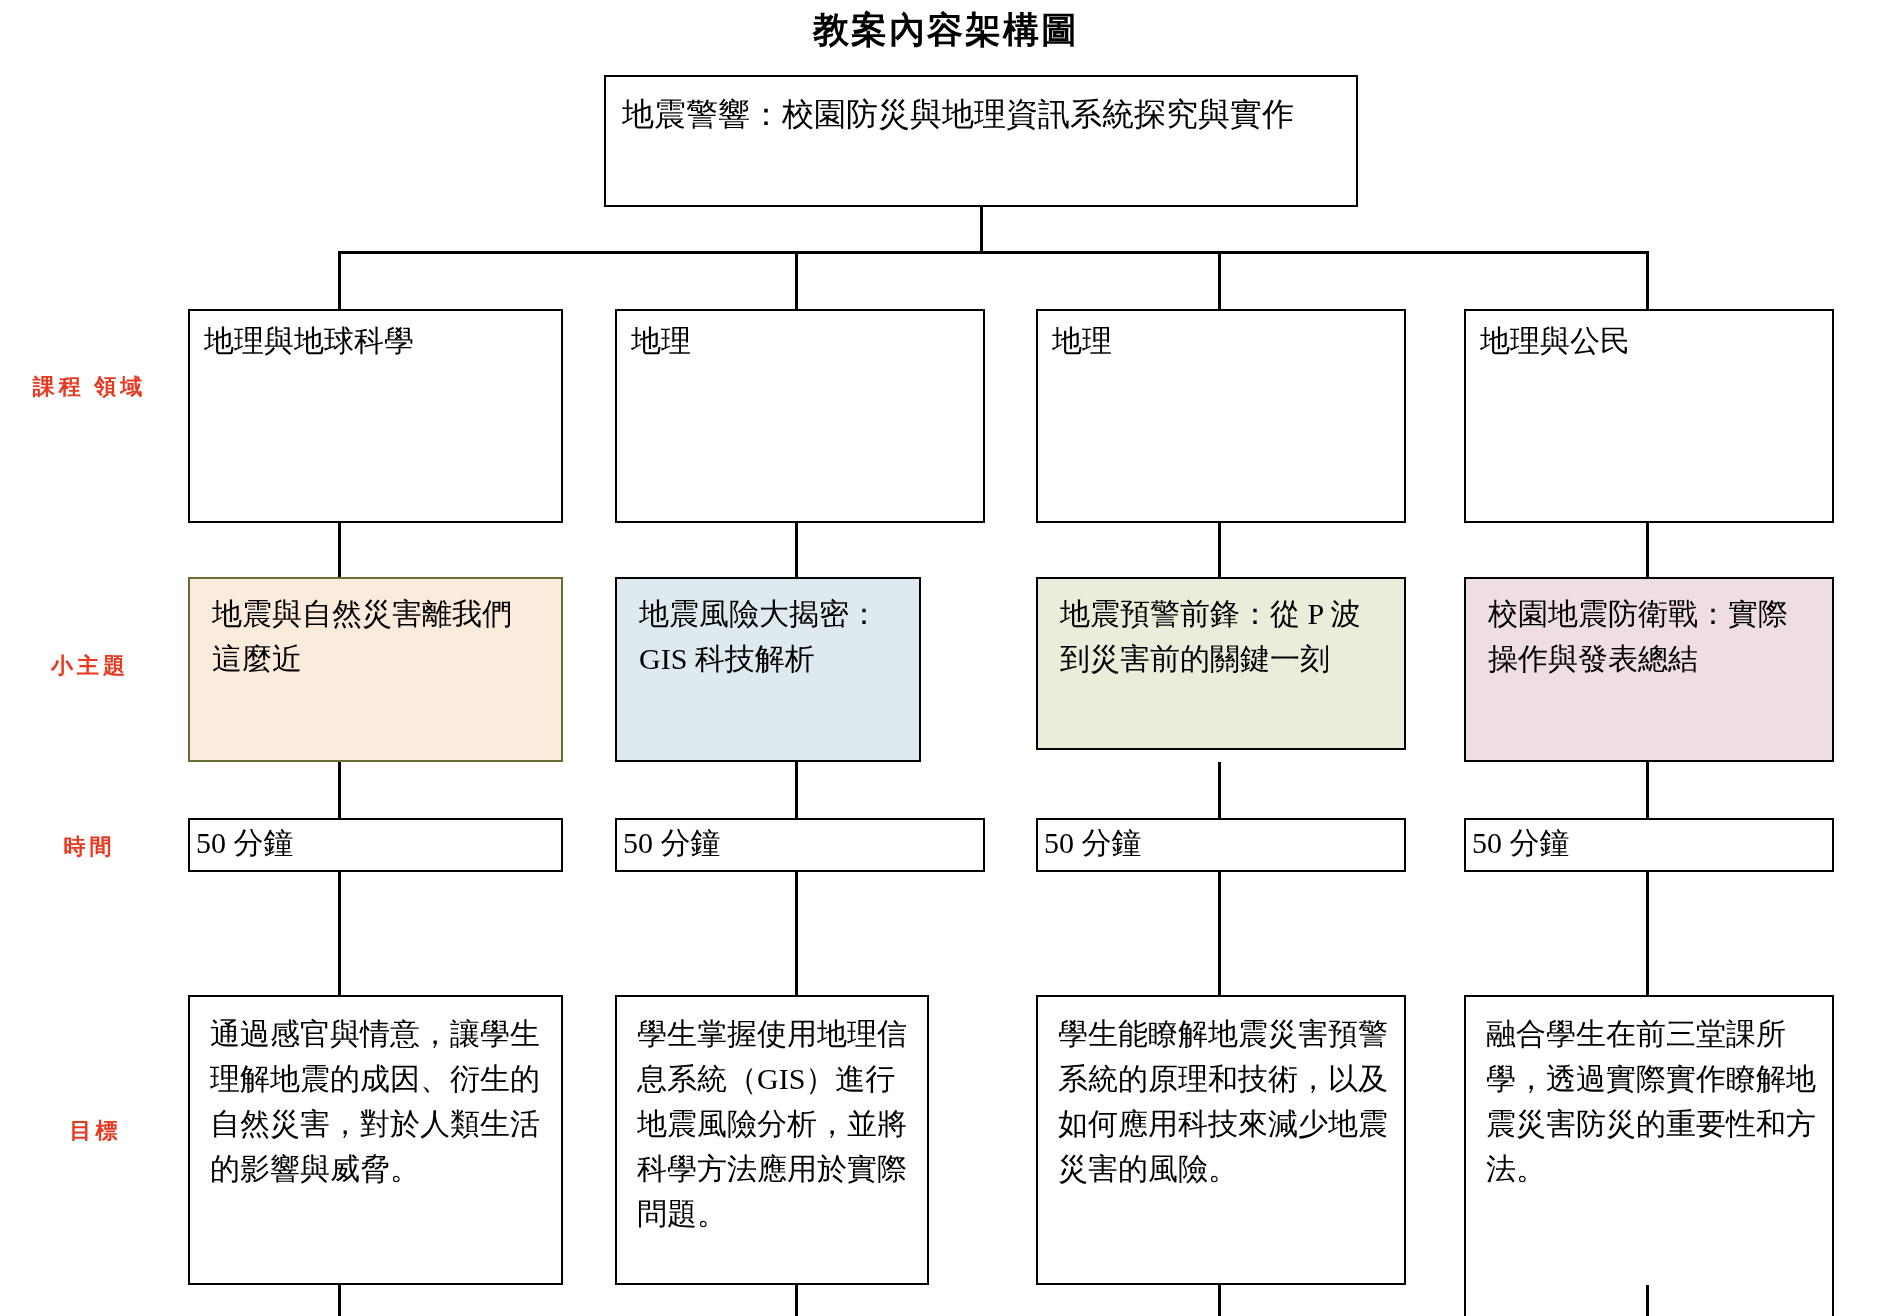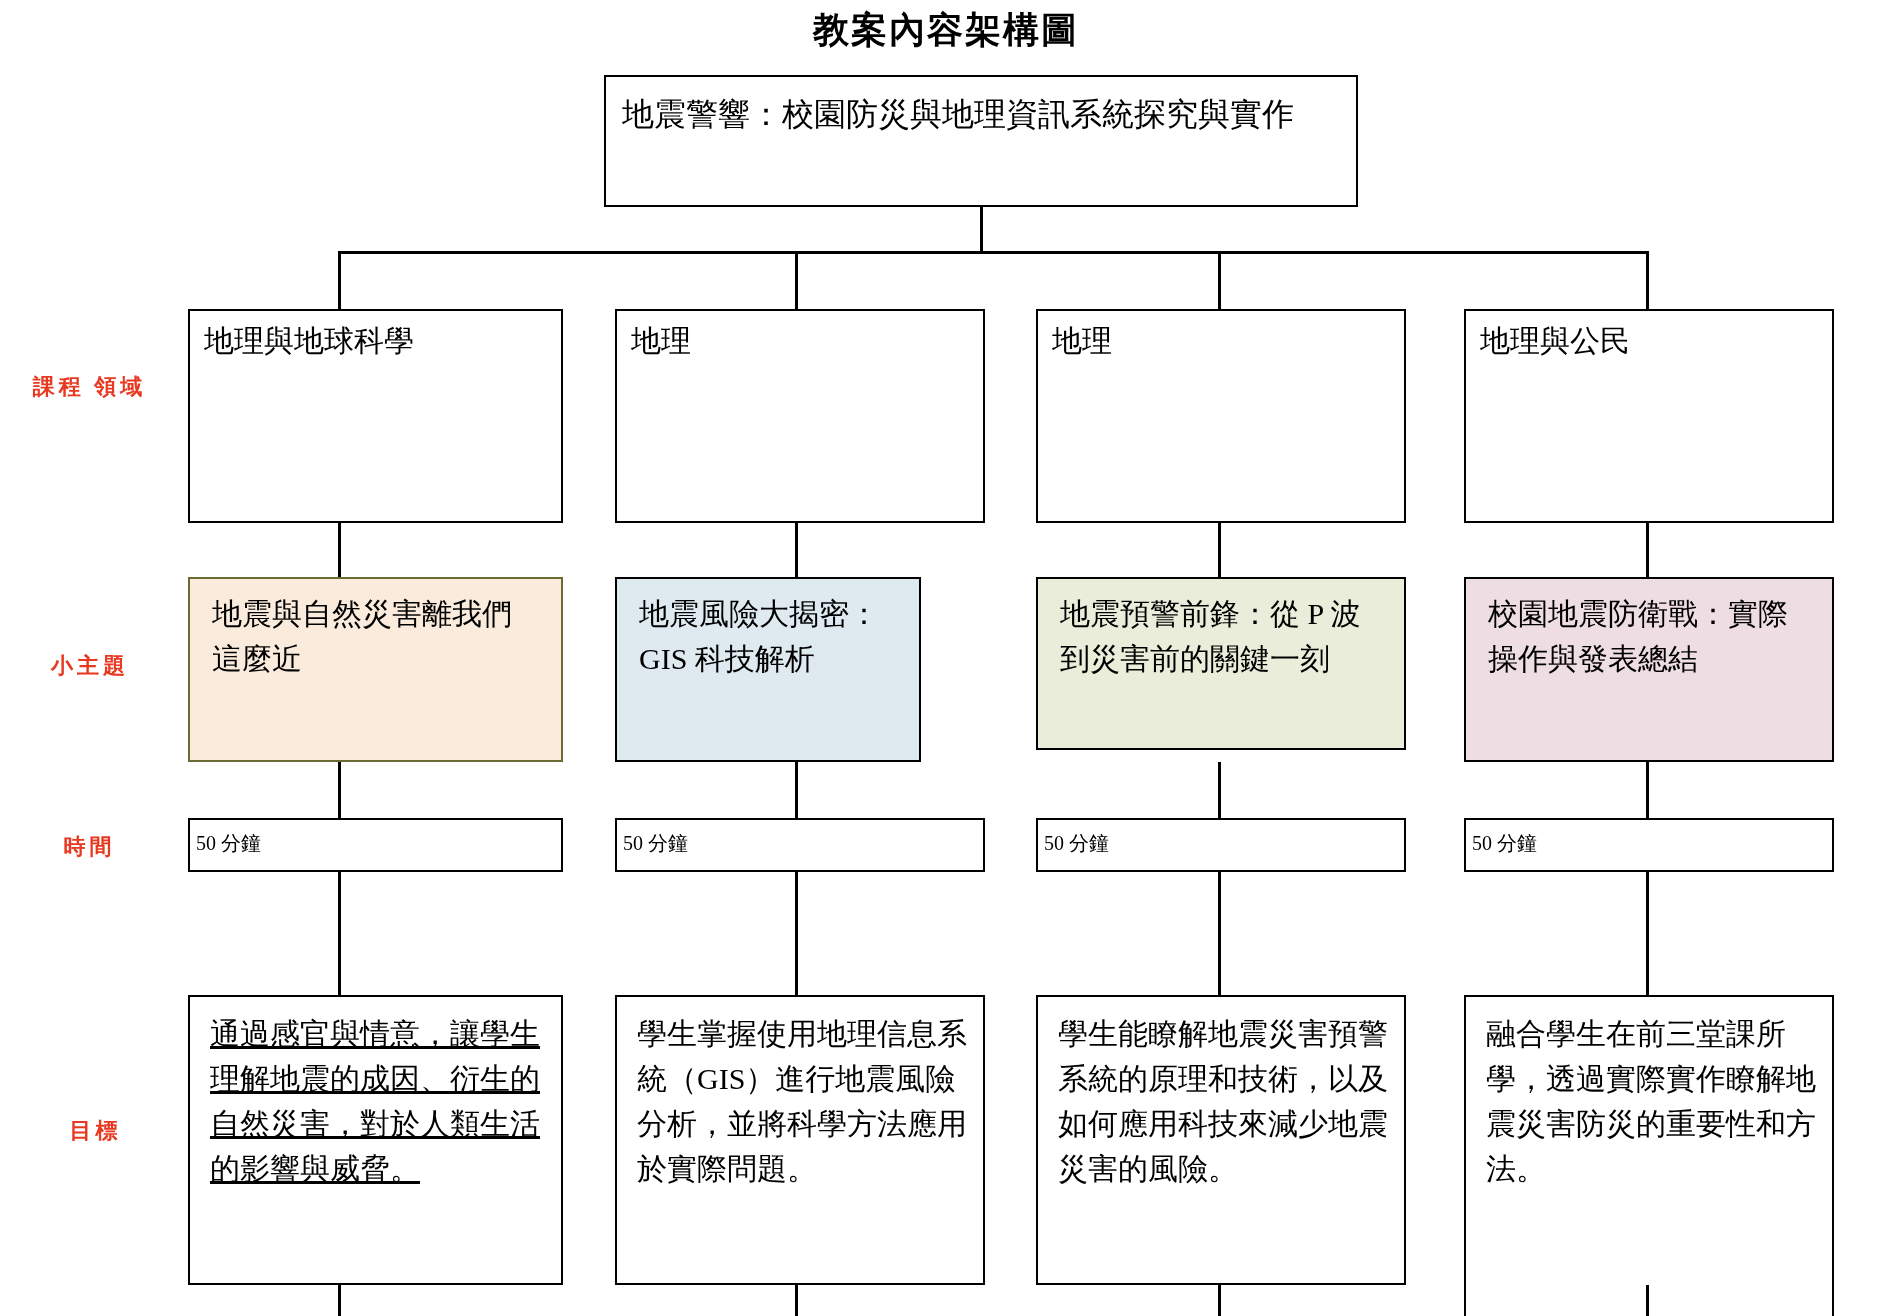--- a/index.html
+++ b/index.html
@@ -65,21 +65,21 @@
     line-height: 46px;
     padding: 14px 16px 10px 16px;
   }
   .node.subtopic {
     font-size: 30px;
     line-height: 45px;
     padding: 12px 20px 8px 22px;
     border-width: 2px;
   }
   .node.time {
-    font-size: 20px;
+    font-size: 30px;
     line-height: 34px;
     padding: 6px 8px 6px 6px;
   }
   .node.goal {
     font-size: 30px;
     line-height: 45px;
     padding: 14px 14px 10px 20px;
   }
 
   
@@ -113,30 +113,30 @@
   <div class="line v" style="left:795px; top:251px; height:59px;"></div>
   <div class="line v" style="left:1218px; top:251px; height:59px;"></div>
   <div class="line v" style="left:1646px; top:251px; height:59px;"></div>
 
   <div class="node domain" style="left:188px; top:309px; width:375px; height:214px;">地理與地球科學</div>
   <div class="line v" style="left:338px; top:523px; height:54px;"></div>
   <div class="node subtopic" style="left:188px; top:577px; width:375px; height:185px; background:#FAEBDC; border-color:#6B6B35;">地震與自然災害離我們這麼近</div>
   <div class="line v" style="left:338px; top:762px; height:56px;"></div>
   <div class="node time" style="left:188px; top:818px; width:375px; height:54px;">50 分鐘</div>
   <div class="line v" style="left:338px; top:872px; height:123px;"></div>
-  <div class="node goal" style="left:188px; top:995px; width:375px; height:290px;text-decoration:underline;">通過感官與情意，讓學生理解地震的成因、衍生的自然災害，對於人類生活的影響與威脅。</div>
+  <div class="node goal" style="left:188px; top:995px; width:375px; height:290px;">通過感官與情意，讓學生理解地震的成因、衍生的自然災害，對於人類生活的影響與威脅。</div>
   <div class="line v" style="left:338px; top:1285px; height:31px;"></div>
 
   <div class="node domain" style="left:615px; top:309px; width:370px; height:214px;">地理</div>
   <div class="line v" style="left:795px; top:523px; height:54px;"></div>
   <div class="node subtopic" style="left:615px; top:577px; width:306px; height:185px; background:#DEEAF0; border-color:#000000;">地震風險大揭密：GIS 科技解析</div>
   <div class="line v" style="left:795px; top:762px; height:56px;"></div>
   <div class="node time" style="left:615px; top:818px; width:370px; height:54px;">50 分鐘</div>
   <div class="line v" style="left:795px; top:872px; height:123px;"></div>
-  <div class="node goal" style="left:615px; top:995px; width:370px; height:290px;">學生掌握使用地理信息系統（GIS）進行地震風險分析，並將科學方法應用於實際問題。</div>
+  <div class="node goal" style="left:615px; top:995px; width:314px; height:290px;">學生掌握使用地理信息系統（GIS）進行地震風險分析，並將科學方法應用於實際問題。</div>
   <div class="line v" style="left:795px; top:1285px; height:31px;"></div>
 
   <div class="node domain" style="left:1036px; top:309px; width:370px; height:214px;">地理</div>
   <div class="line v" style="left:1218px; top:523px; height:54px;"></div>
   <div class="node subtopic" style="left:1036px; top:577px; width:370px; height:173px; background:#E9EDDA; border-color:#000000;">地震預警前鋒：從 P 波到災害前的關鍵一刻</div>
   <div class="line v" style="left:1218px; top:762px; height:56px;"></div>
   <div class="node time" style="left:1036px; top:818px; width:370px; height:54px;">50 分鐘</div>
   <div class="line v" style="left:1218px; top:872px; height:123px;"></div>
   <div class="node goal" style="left:1036px; top:995px; width:370px; height:290px;">學生能瞭解地震災害預警系統的原理和技術，以及如何應用科技來減少地震災害的風險。</div>
   <div class="line v" style="left:1218px; top:1285px; height:31px;"></div>

